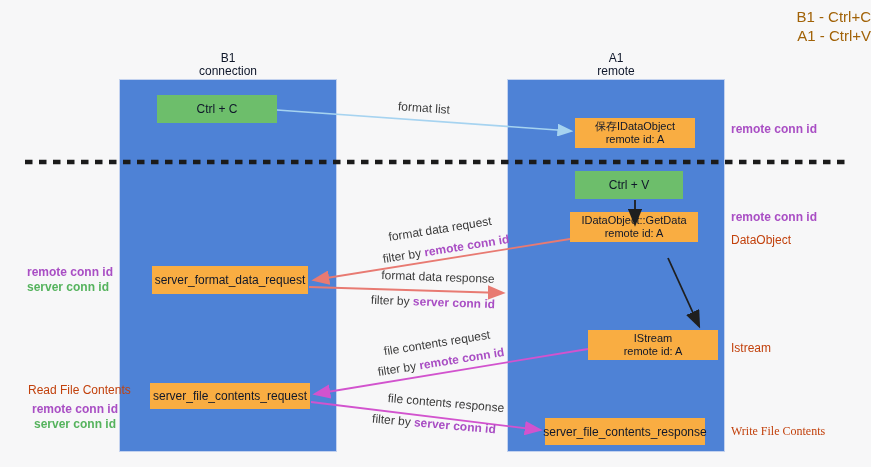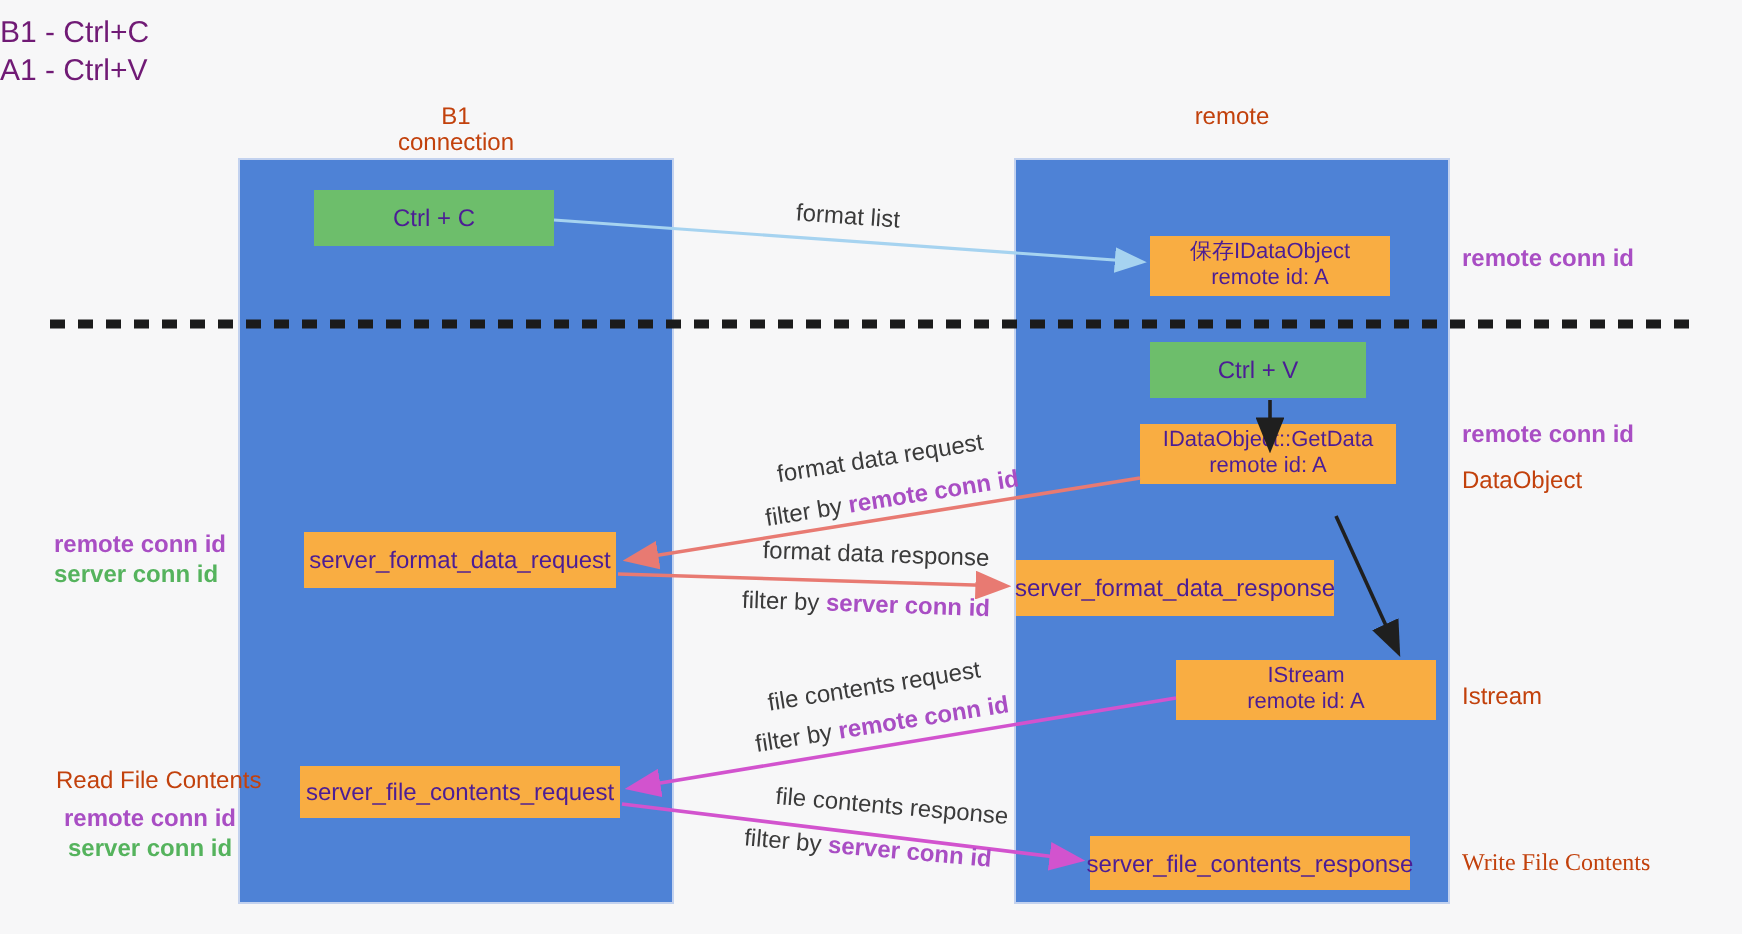--- a/index.html
+++ b/index.html
@@ -1,34 +1,34 @@
 <!DOCTYPE html>
 <html><head>
 <meta charset="utf-8">
 <style>
   html,body{margin:0;padding:0;background:#f7f7f8;}
   #canvas{
     position:relative;width:871px;height:467px;background:#f7f7f8;
     font-family:"Liberation Sans",sans-serif;overflow:hidden;
   }
   .title{
-    position:absolute;top:7px;left:0;width:871px;text-align:left;
-    font-size:15px;line-height:19px;color:#701a75;
+    position:absolute;top:7px;left:0;width:871px;text-align:right;
+    font-size:15px;line-height:19px;color:#a16207;
   }
   .lane{
     position:absolute;top:79px;height:373px;background:#4e82d6;
     border:1px solid #c3d2ef;box-sizing:border-box;
   }
   .lane-header{
     position:absolute;top:52px;text-align:center;font-size:12px;
-    line-height:13px;color:#c2410c;
+    line-height:13px;color:#0f172a;
   }
   .box{
     position:absolute;display:flex;flex-direction:column;align-items:center;
-    justify-content:center;color:#4c1d95;text-align:center;z-index:3;
+    justify-content:center;color:#0f172a;text-align:center;z-index:3;
     box-sizing:border-box;
   }
   .box.orange{background:#f9ad42;}
   .box.green{background:#6dbe6b;}
   .box .l1,.box .l2{font-size:11px;line-height:13px;}
   .box .single{font-size:12px;}
   svg.arrows{position:absolute;left:0;top:0;z-index:4;pointer-events:none;}
   .edge-label{
     position:absolute;z-index:5;font-size:12px;color:#3b3b3b;
     white-space:nowrap;
@@ -46,20 +46,21 @@
   <div class="title">
     <div>B1 - Ctrl+C</div>
     <div>A1 - Ctrl+V</div>
   </div>
 
   <div class="lane-header" style="left:119px;width:218px;">
     <div>B1</div>
     <div>connection</div>
   </div>
   <div class="lane-header" style="left:507px;width:218px;">
+    <div>A1</div>
     <div>remote</div>
   </div>
 
   <div class="lane" style="left:119px;width:218px;"></div>
   <div class="lane" style="left:507px;width:218px;"></div>
 
   <div class="box green" style="left:157px;top:95px;width:120px;height:28px;">
     <div class="single">Ctrl + C</div>
   </div>
 
@@ -74,23 +75,20 @@
 
   <div class="box orange" style="left:570px;top:212px;width:128px;height:30px;">
     <div class="l1">IDataObject::GetData</div>
     <div class="l2">remote id: A</div>
   </div>
 
   <div class="box orange" style="left:152px;top:266px;width:156px;height:28px;">
     <div class="single">server_format_data_request</div>
   </div>
 
-  <div class="box orange" style="left:508px;top:280px;width:159px;height:28px;">
-    <div class="single">server_format_data_response</div>
-  </div>
 
   <div class="box orange" style="left:588px;top:330px;width:130px;height:30px;">
     <div class="l1">IStream</div>
     <div class="l2">remote id: A</div>
   </div>
 
   <div class="box orange" style="left:150px;top:383px;width:160px;height:26px;">
     <div class="single">server_file_contents_request</div>
   </div>
 

